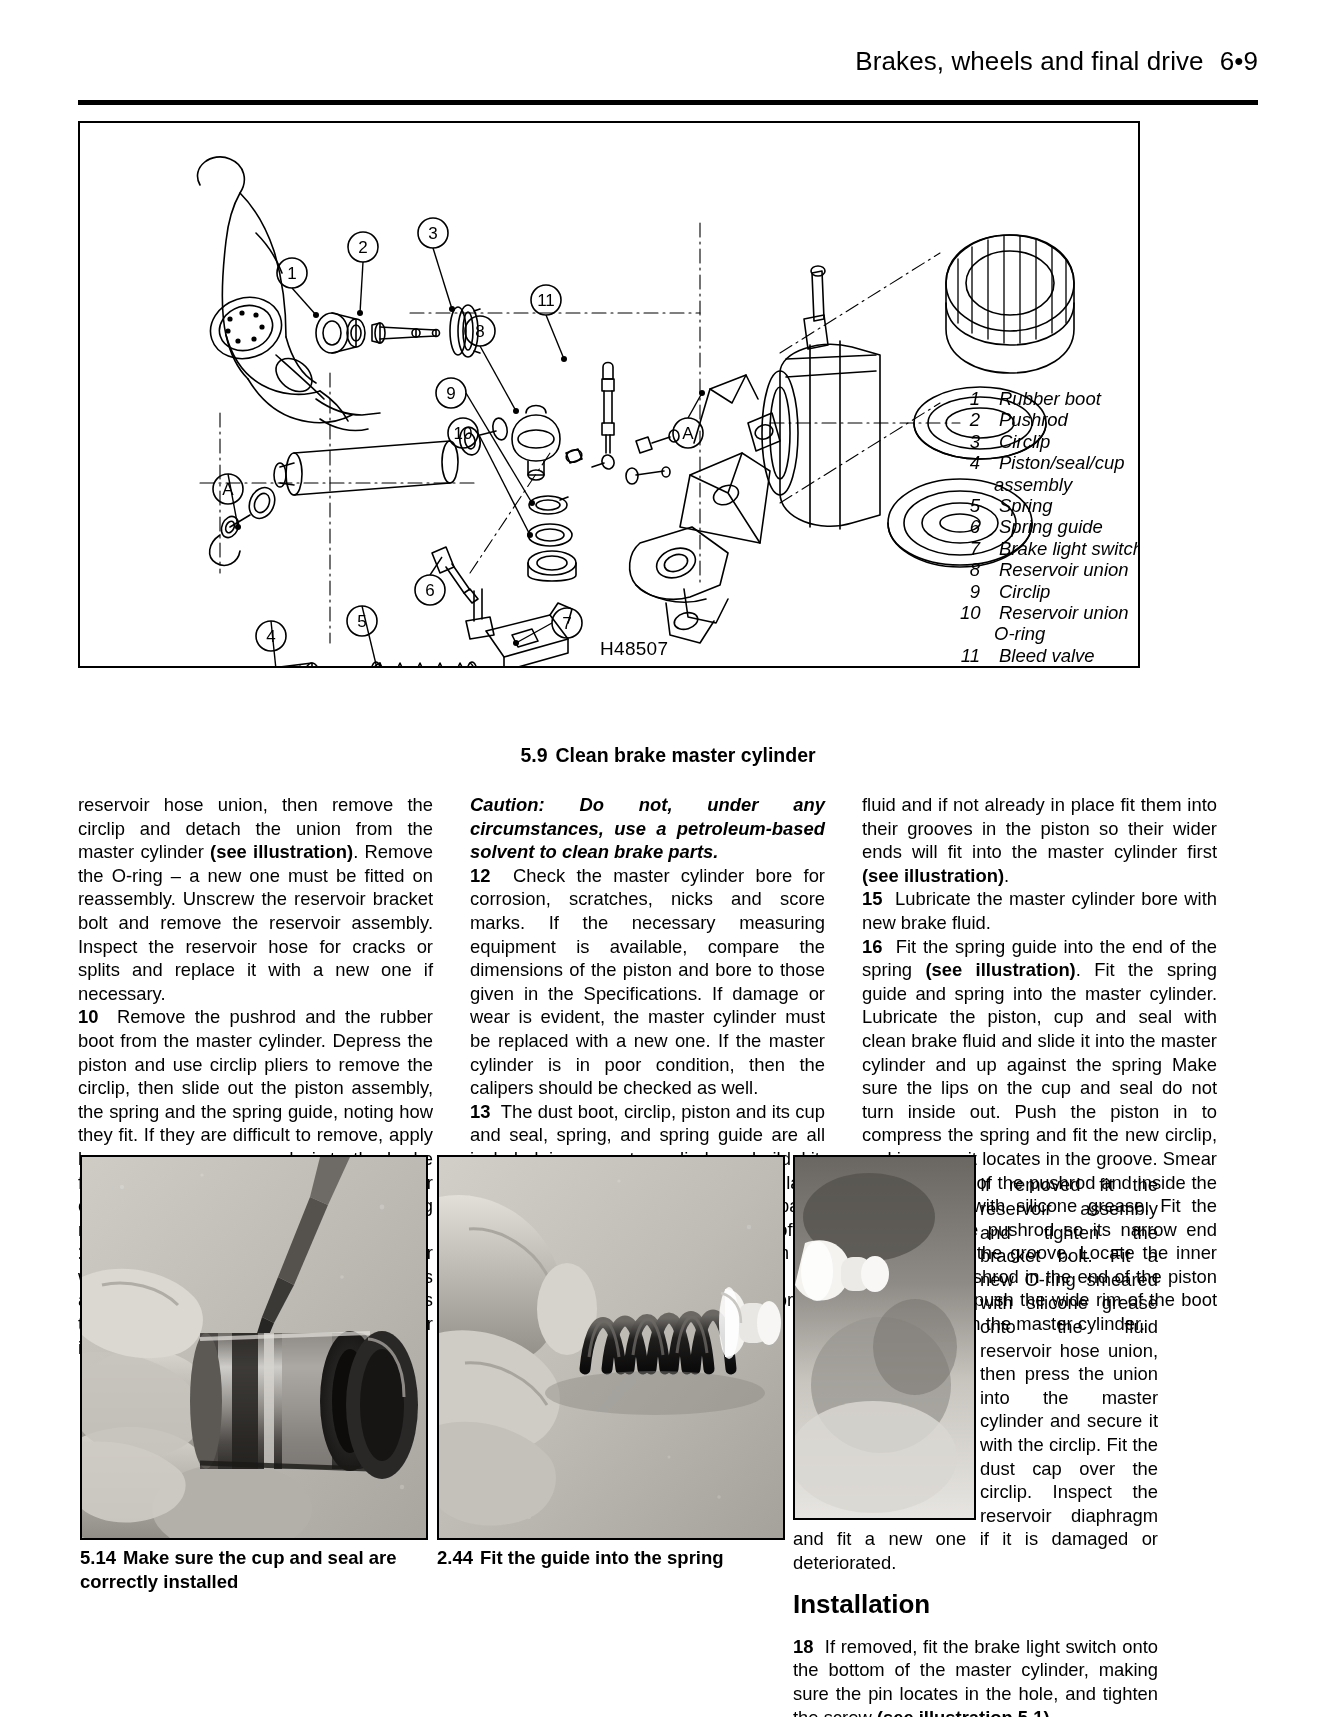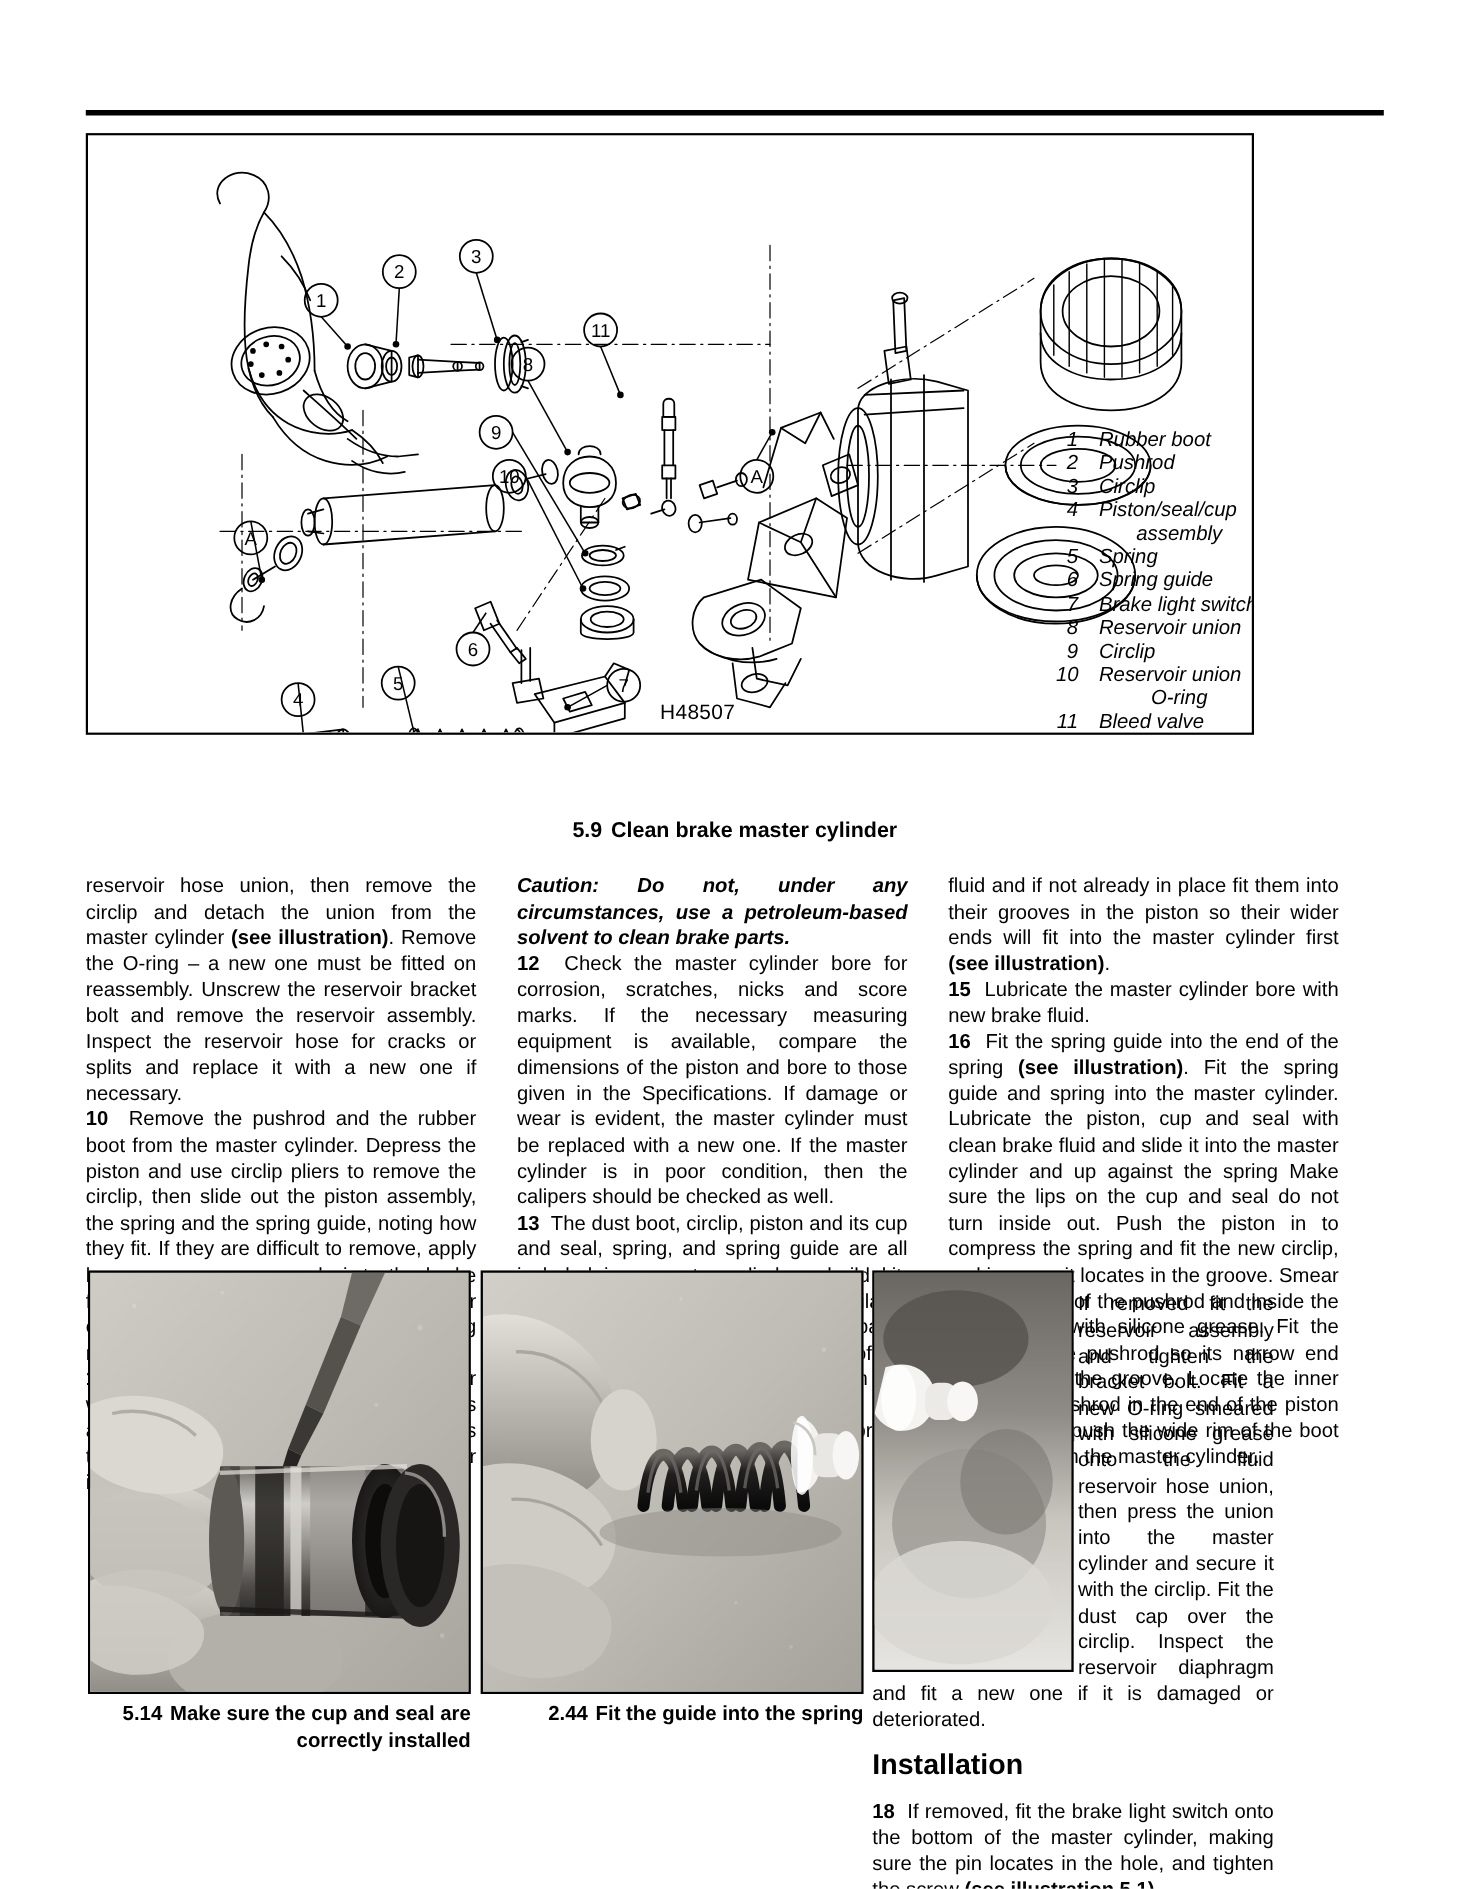--- a/index.html
+++ b/index.html
@@ -67,21 +67,21 @@
     line-height: 21.4px;
   }
   .legend-row { display: flex; }
   .legend-num {
     width: 27px;
     text-align: right;
     padding-right: 7px;
     flex: none;
   }
   .legend-txt { flex: 1; margin-left: 12px; }
-  .legend-cont { padding-left: 34px; text-align: center; }
+  .legend-cont { padding-left: 34px; }
 
   .fig-code {
     position: absolute;
     left: 520px; top: 515px;
     font-style: normal;
     font-size: 19px;
     letter-spacing: 0.3px;
   }
 
   .fig-caption {
@@ -131,21 +131,21 @@
   }
   #photo-514 { left: 80px; top: 1155px; width: 348px; height: 385px; }
   #photo-516 { left: 437px; top: 1155px; width: 348px; height: 385px; }
   #photo-517 { left: 793px; top: 1155px; width: 183px; height: 365px; }
   .photo svg { display:block; width:100%; height:100%; }
 
   .photo-caption {
     position: absolute;
     font-size: 18.5px;
     font-weight: bold;
-    text-align: right;
+    text-align: left;
     line-height: 24px;
   }
   #cap-514 { left: 80px; top: 1546px; width: 348px; }
   #cap-516 { left: 437px; top: 1546px; width: 348px; }
   .photo-caption .num { margin-right: 7px; }
 
   
   .col3-lower {
     position: absolute;
     left: 793px; top: 1155px;
@@ -159,20 +159,25 @@
     width: 187px; height: 369px;
     margin: 0 10px 2px 0;
     shape-outside: border-box;
   }
 </style>
 </head>
 <body>
 
 <div class="page">
 
+  <div class="header">
+    <div class="header-title">
+      <span>Brakes, wheels and final drive</span><span class="pg">6•9</span>
+    </div>
+  </div>
   <div class="header-rule"></div>
 
   <div class="figbox">
     <svg width="1058" height="543" viewBox="0 0 1058 543">
       <g fill="none" stroke="#000" stroke-width="1.6" stroke-linejoin="round" stroke-linecap="round">
 
         <g stroke-dasharray="14 5 2 5" stroke-width="1.1">
           <path d="M120 360 L395 360"></path>
           <path d="M140 290 L140 450"></path>
           <path d="M250 250 L250 520"></path>

